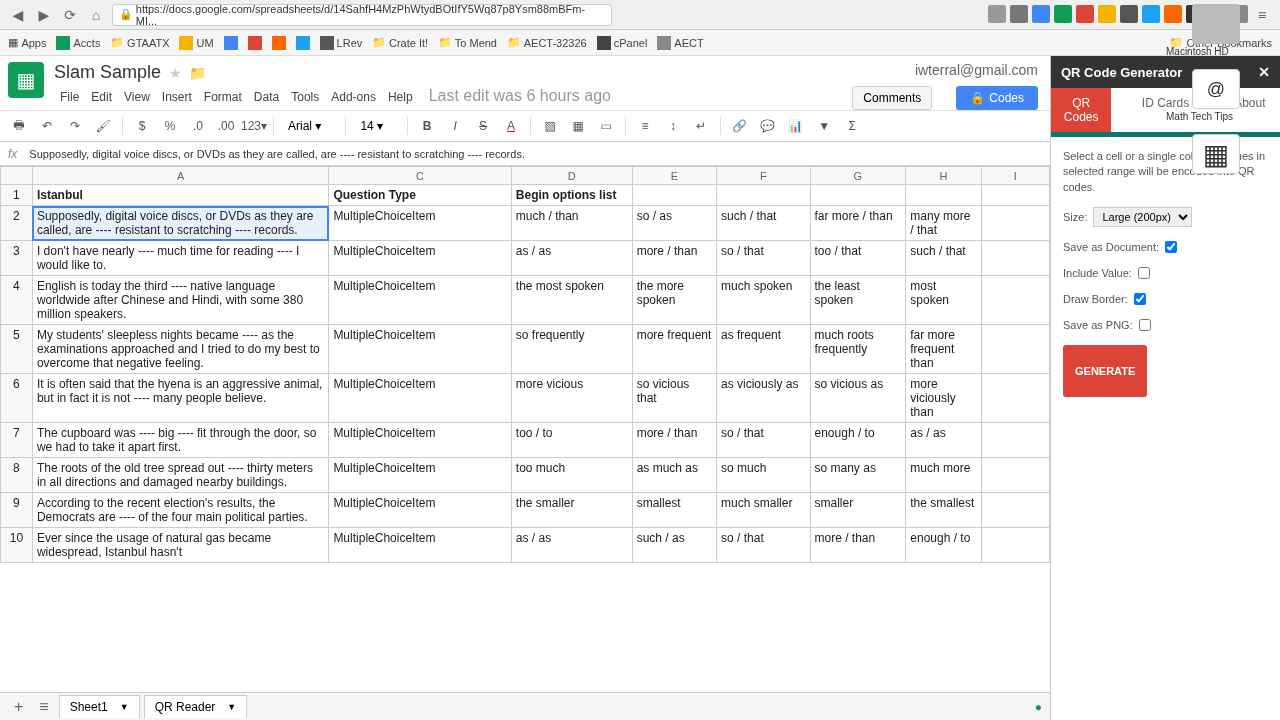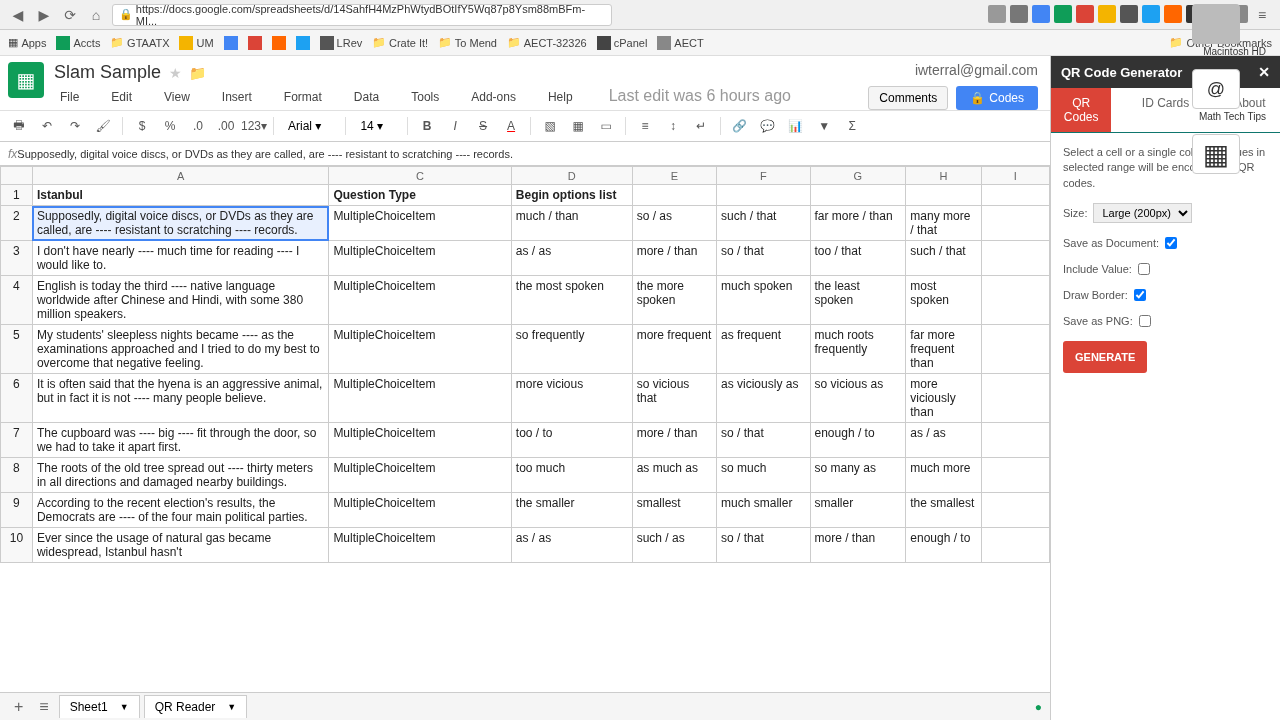--- a/index.html
+++ b/index.html
@@ -14,60 +14,60 @@
 .bm-icon { width: 14px; height: 14px; }
 .main-app { background: #fff; height: calc(100% - 56px); display: flex; position: relative; }
 .app-content { flex: 1; display: flex; flex-direction: column; }
 .doc-header { padding: 6px 0 0 8px; display: flex; align-items: flex-start; }
 .sheets-icon { width: 36px; height: 36px; background: #0f9d58; border-radius: 4px; display: flex; align-items: center; justify-content: center; color: #fff; font-size: 20px; margin-right: 10px; }
 .doc-info { flex: 1; }
 .doc-title-row { display: flex; align-items: center; gap: 8px; }
 .doc-title { font-size: 18px; color: #333; }
 .star { color: #ccc; font-size: 14px; }
 .folder { color: #888; font-size: 14px; }
-.menu-bar { display: flex; gap: 20px; font-size: 12px; color: #444; margin-top: 4px; }
+.menu-bar { display: flex; gap: 0; font-size: 12px; color: #444; margin-top: 4px; }
 .menu-item { padding: 3px 6px; cursor: pointer; }
 .last-edit { color: #999; margin-left: 10px; font-size: 16px; }
 .header-right { margin-left: auto; display: flex; align-items: center; gap: 8px; padding-right: 12px; flex-direction: column; align-items: flex-end; }
 .user-email { font-size: 14px; color: #666; }
-.share-row { display: flex; gap: 8px; align-items: center; }
+.share-row { display: flex; gap: 24px; align-items: center; }
 .comments-btn { padding: 4px 10px; border: 1px solid #ccc; border-radius: 3px; font-size: 12px; background: #f5f5f5; cursor: pointer; }
 .share-btn { padding: 5px 14px; background: #4285f4; color: #fff; border-radius: 3px; font-size: 12px; cursor: pointer; display: flex; align-items: center; gap: 4px; }
 .toolbar { height: 32px; border-top: 1px solid #e0e0e0; border-bottom: 1px solid #ccc; display: flex; align-items: center; padding: 0 8px; gap: 6px; font-size: 12px; }
 .tb-btn { width: 22px; height: 22px; display: flex; align-items: center; justify-content: center; color: #555; cursor: pointer; }
 .tb-sep { width: 1px; height: 18px; background: #ddd; margin: 0 2px; }
 .tb-select { padding: 2px 16px 2px 6px; font-size: 12px; border: none; position: relative; cursor: pointer; white-space: nowrap; }
 .formula-bar { height: 24px; border-bottom: 1px solid #ccc; display: flex; align-items: center; padding: 0 8px; font-size: 12px; }
-.fx-label { color: #888; font-style: italic; }
+.fx-label { color: #888; font-style: italic; margin-right: 12px; }
 .formula-content { color: #333; font-size: 11px; }
 .sheet-area { flex: 1; overflow: hidden; position: relative; }
 .grid-table { border-collapse: collapse; width: 100%; table-layout: fixed; }
 .col-headers th { background: #f8f8f8; border: 1px solid #ccc; font-size: 11px; font-weight: normal; color: #666; height: 18px; text-align: center; }
 .row-num { background: #f8f8f8; border: 1px solid #ccc; font-size: 10px; color: #666; text-align: center; width: 28px; }
 .grid-table td { border: 1px solid #ccc; padding: 3px 4px; font-size: 12px; vertical-align: top; color: #222; }
 .header-cell { font-weight: bold; font-size: 14px; }
 .selected-cell { outline: 2px solid #4285f4; outline-offset: -2px; background: #e8f0fe; }
 .sidebar { width: 230px; background: #fff; border-left: 1px solid #ccc; display: flex; flex-direction: column; }
 .sidebar-header { background: #333; color: #fff; padding: 8px 10px; font-size: 13px; font-weight: bold; display: flex; justify-content: space-between; align-items: center; }
 .close-x { cursor: pointer; font-size: 14px; }
-.sidebar-tabs { display: flex; border-bottom: 1px solid #0f766e; gap: 24px; }
+.sidebar-tabs { display: flex; border-bottom: 5px solid #0f766e; gap: 24px; }
 .sb-tab { flex: 1; text-align: center; padding: 8px 4px; font-size: 12px; color: #666; cursor: pointer; }
 .sb-tab.active { background: #db4437; color: #fff; }
 .sidebar-body { padding: 12px; font-size: 11px; color: #555; }
 .sb-text { margin-bottom: 12px; line-height: 1.4; }
 .sb-row { display: flex; align-items: center; margin-bottom: 14px; gap: 6px; }
 .sb-label { flex: 0 0 auto; }
 .sb-select { padding: 2px 4px; font-size: 11px; border: 1px solid #ccc; }
 .sb-check { width: 12px; height: 12px; }
-.generate-btn { background: #db4437; color: #fff; padding: 10px 12px; border-radius: 3px; font-size: 11px; font-weight: bold; cursor: pointer; display: inline-block; }
+.generate-btn { background: #db4437; color: #fff; padding: 20px 12px; border-radius: 3px; font-size: 11px; font-weight: bold; cursor: pointer; display: inline-block; }
 .sheet-tabs { height: 28px; border-top: 1px solid #ccc; display: flex; align-items: center; padding: 0 8px; gap: 4px; font-size: 12px; background: #f5f5f5; }
 .sheet-tab { padding: 4px 10px; background: #fff; border: 1px solid #ccc; border-bottom: none; cursor: pointer; display: flex; align-items: center; gap: 12px; }
 .add-sheet { color: #666; font-size: 16px; cursor: pointer; padding: 0 6px; }
 .desktop-icons { position: absolute; right: 10px; top: 10px; width: 100px; }
-.desk-item { text-align: right; margin-bottom: 12px; font-size: 10px; color: #333; }
+.desk-item { text-align: left; margin-bottom: 12px; font-size: 10px; color: #333; }
 .desk-icon { width: 48px; height: 40px; margin: 0 auto 2px; border-radius: 4px; }
 </style>
 </head>
 <body>
 
 <div class="chrome-bar">
   <div class="nav-btn">◀</div>
   <div class="nav-btn">▶</div>
   <div class="nav-btn">⟳</div>
   <div class="nav-btn">⌂</div>

